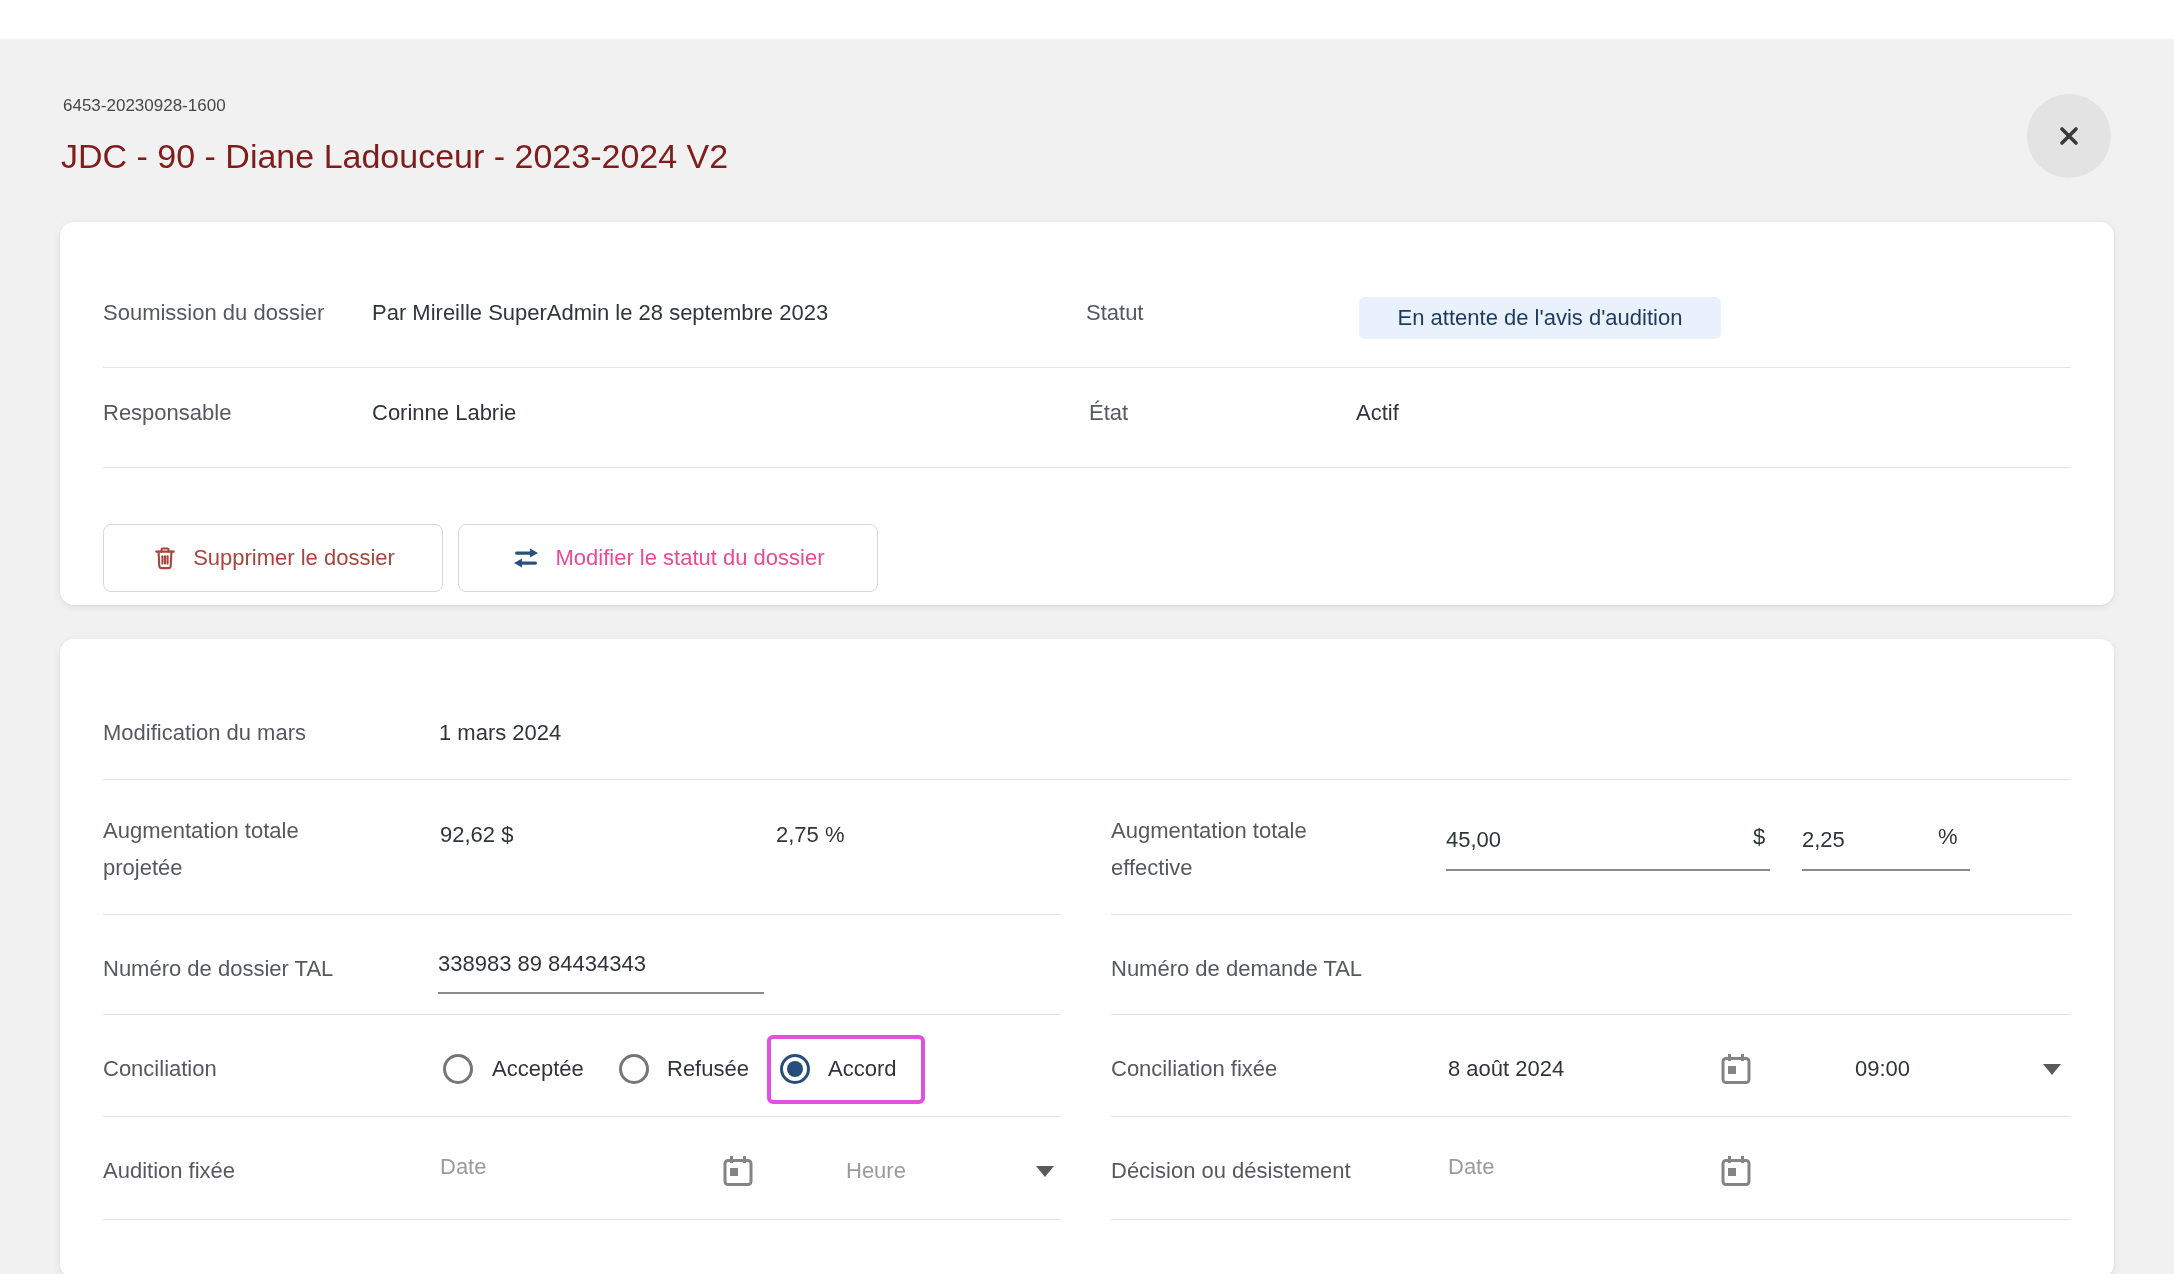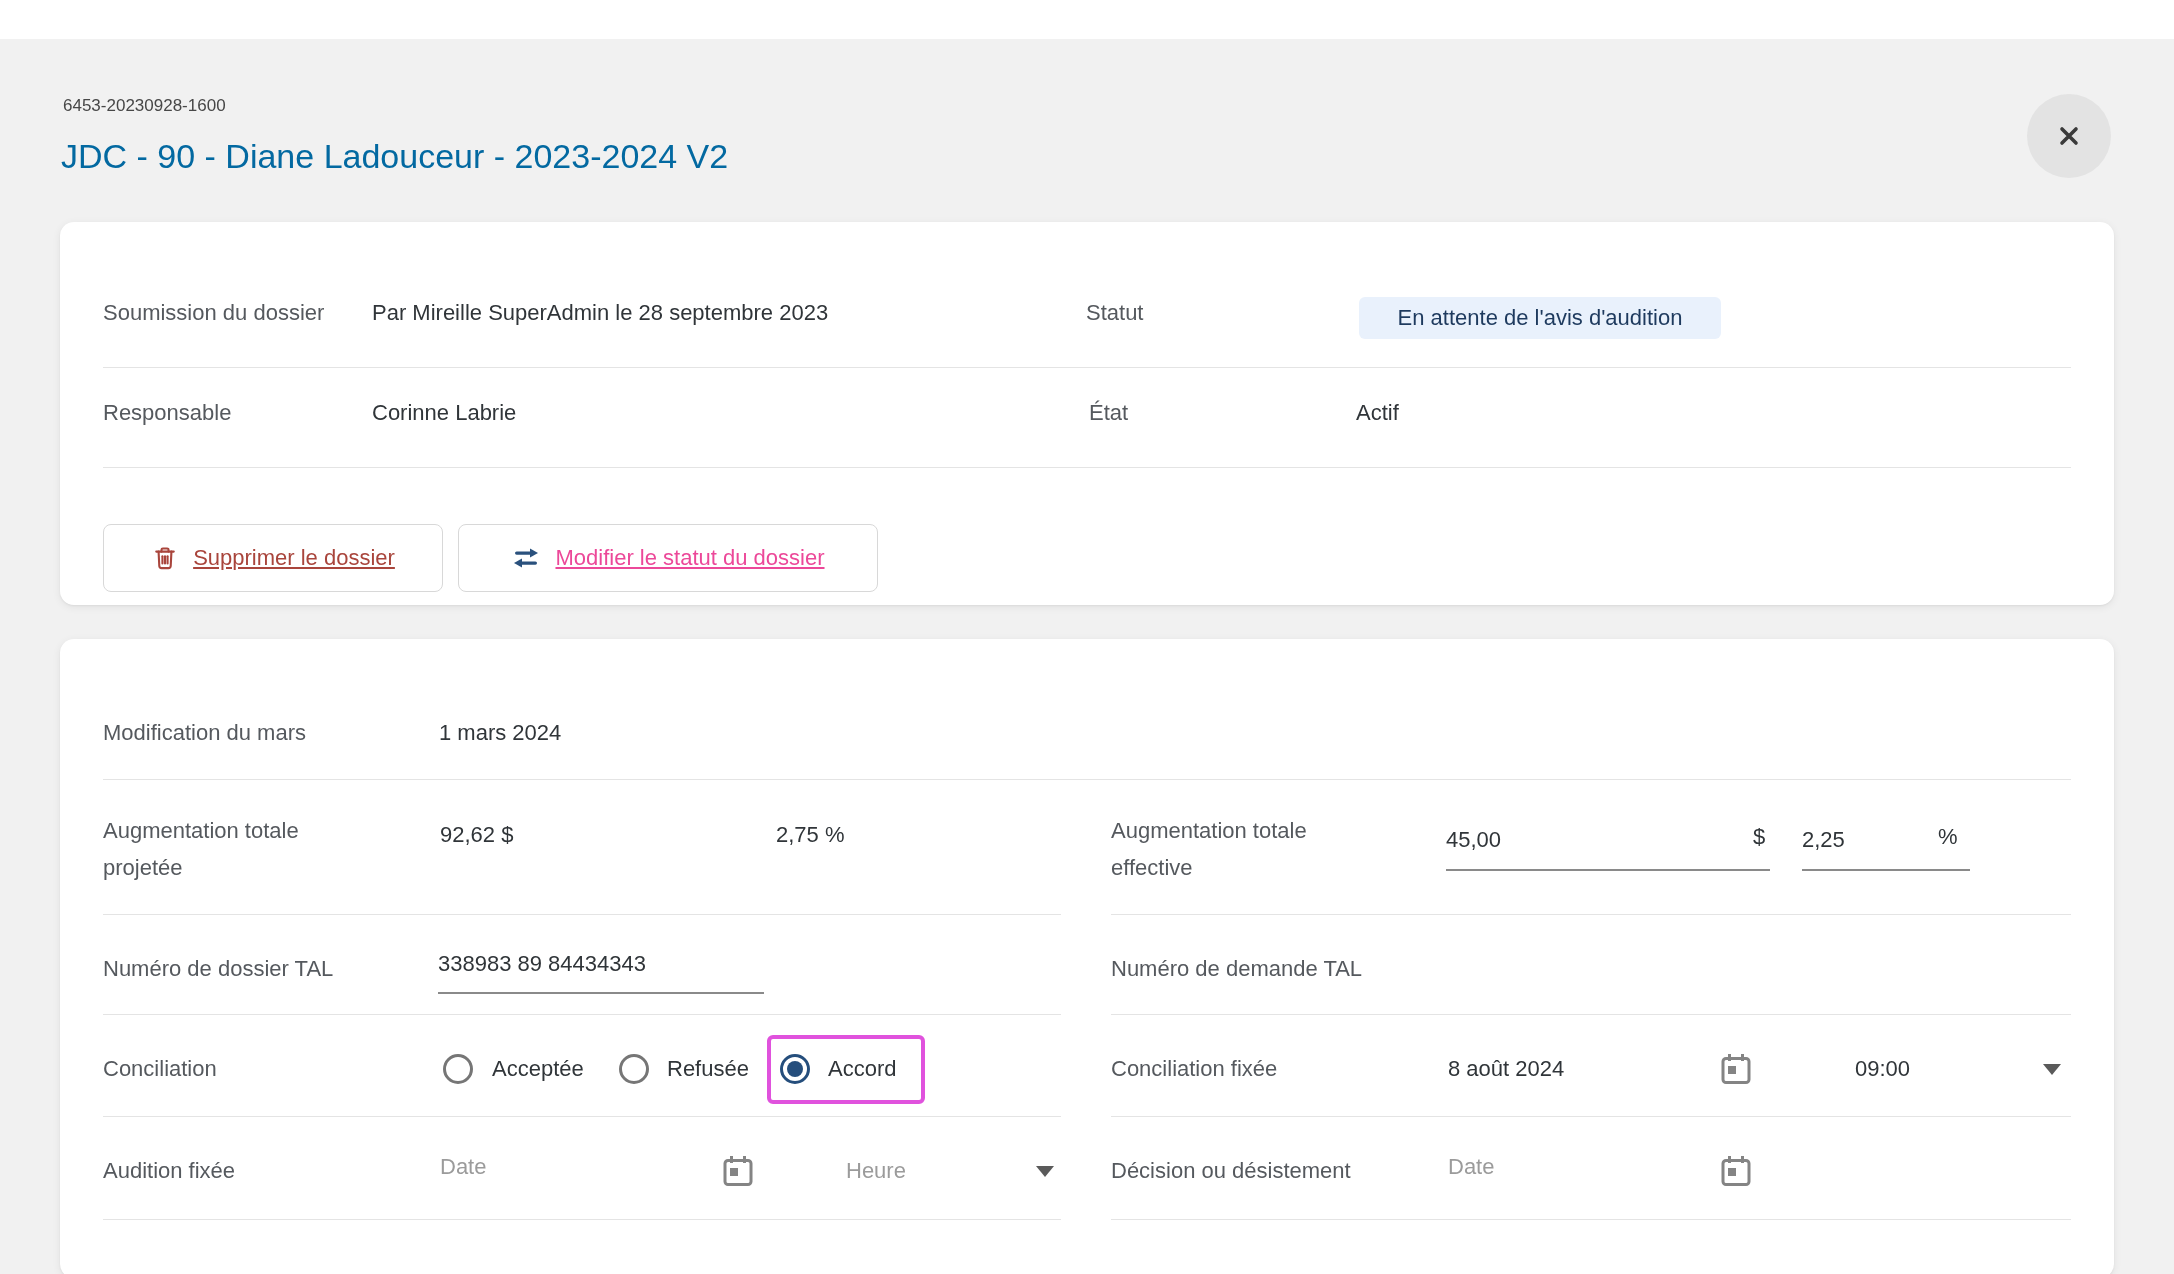--- a/index.html
+++ b/index.html
@@ -6,28 +6,28 @@
   .page{position:relative;width:2174px;height:1274px;background:#f1f1f1;
         font-family:"Liberation Sans",sans-serif;overflow:hidden;margin-top:39px;}
   .card{position:absolute;left:60px;width:2054px;background:#ffffff;
         border-radius:14px;box-shadow:0 2px 8px rgba(0,0,0,.07),0 1px 2px rgba(0,0,0,.05);}
   .cell{position:absolute;font-size:22px;line-height:26px;white-space:nowrap;}
   .label{color:#55595e;}
   .value{color:#303539;}
   .ph{color:#9b9b9b;}
   .divider{position:absolute;height:1px;background:#e4e4e4;}
   .dossier-id{position:absolute;left:63px;top:57px;font-size:17px;color:#474747;}
-  .page-title{position:absolute;left:61px;top:98px;font-size:34px;color:#0369a1;font-weight:400;}
+  .page-title{position:absolute;left:61px;top:98px;font-size:34px;color:#7f1d1d;font-weight:400;}
   .close-btn{position:absolute;left:2027px;top:55px;width:84px;height:84px;border-radius:50%;
              background:#e3e3e3;border:none;display:flex;align-items:center;justify-content:center;cursor:pointer;}
   .badge{position:absolute;left:1299px;top:75px;width:362px;height:42px;background:#e9f1fc;color:#1e3a5e;
          border-radius:6px;font-size:22px;display:flex;align-items:center;justify-content:center;}
   .btn{position:absolute;top:302px;height:68px;display:flex;align-items:center;justify-content:center;
        gap:14px;background:#fff;border:1px solid #d8d8d8;border-radius:8px;font-size:22px;
-       font-family:"Liberation Sans",sans-serif;cursor:pointer;white-space:nowrap;text-decoration:underline;}
+       font-family:"Liberation Sans",sans-serif;cursor:pointer;white-space:nowrap;}
   .btn-delete{left:43px;width:340px;color:#a9453c;}
   .btn-status{left:398px;width:420px;color:#ec4899;}
   .u-input{position:absolute;border:none;outline:none;background:transparent;
            border-bottom:2px solid #8a8a8a;font-size:22px;font-family:"Liberation Sans",sans-serif;
            color:#303539;padding:0;box-sizing:border-box;}
   .suffix{position:absolute;font-size:22px;color:#303539;}
   .date-input{position:absolute;border:none;outline:none;background:transparent;
               font-size:22px;font-family:"Liberation Sans",sans-serif;color:#303539;padding:0;width:240px;}
   .date-input::placeholder{color:#9b9b9b;opacity:1;}
   .radio{position:absolute;width:30px;height:30px;border-radius:50%;box-sizing:border-box;

